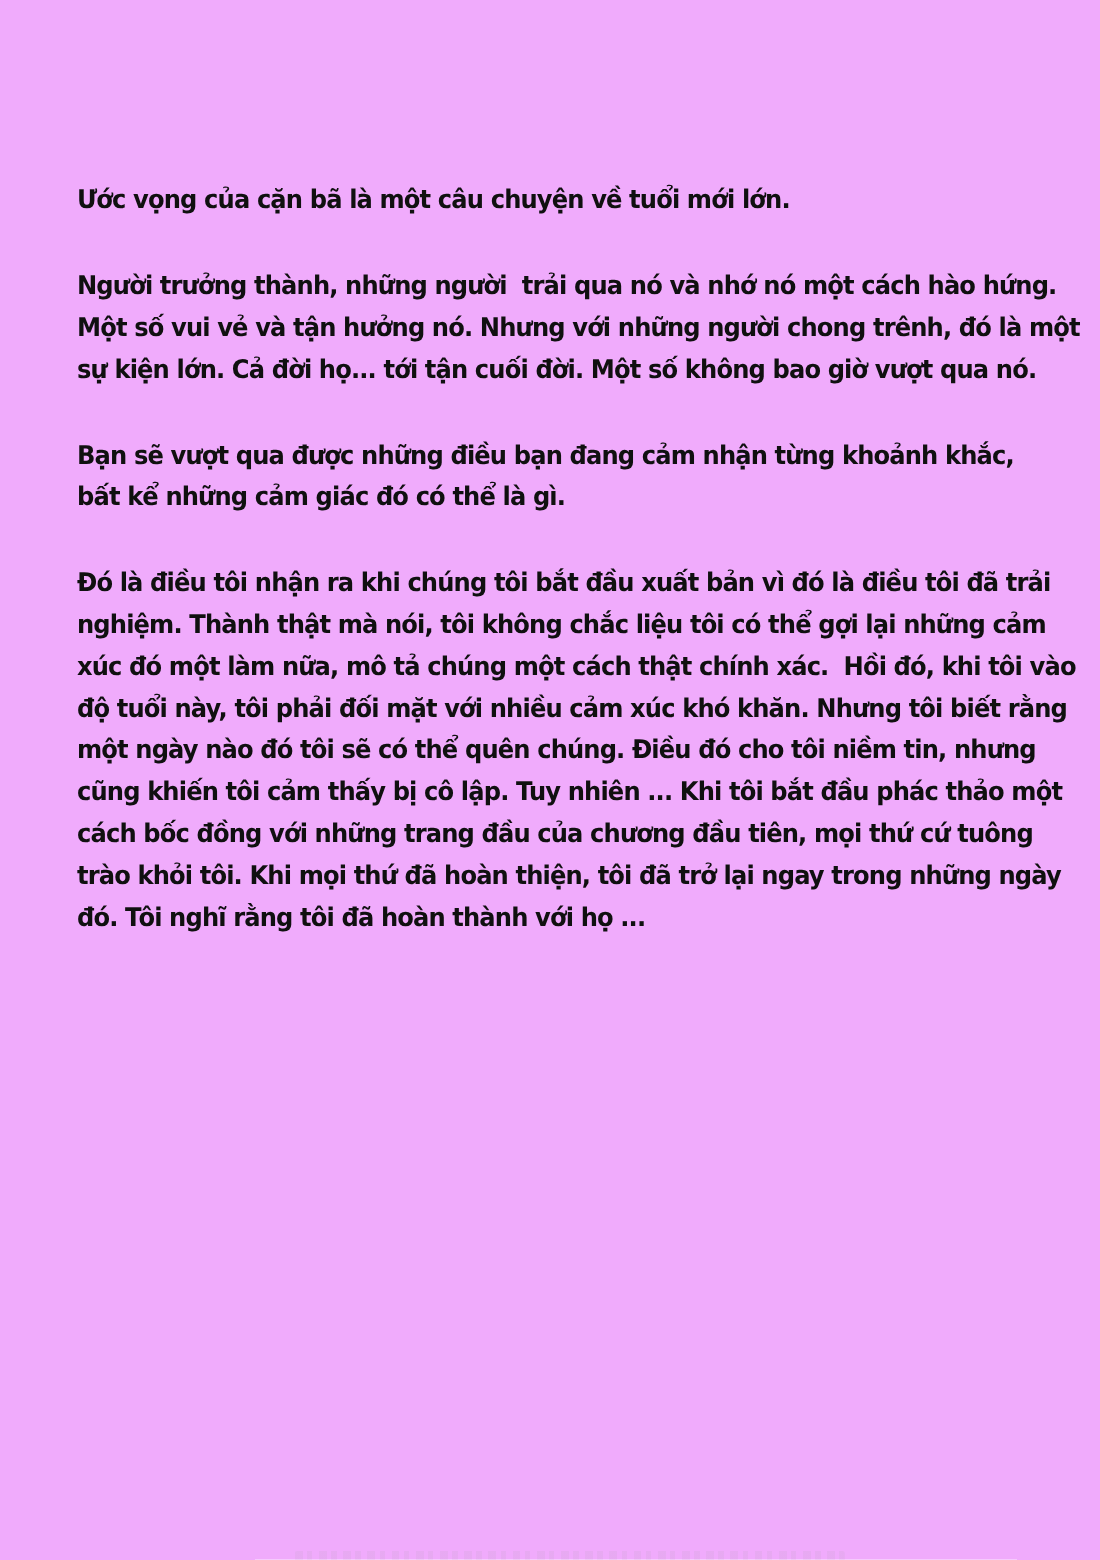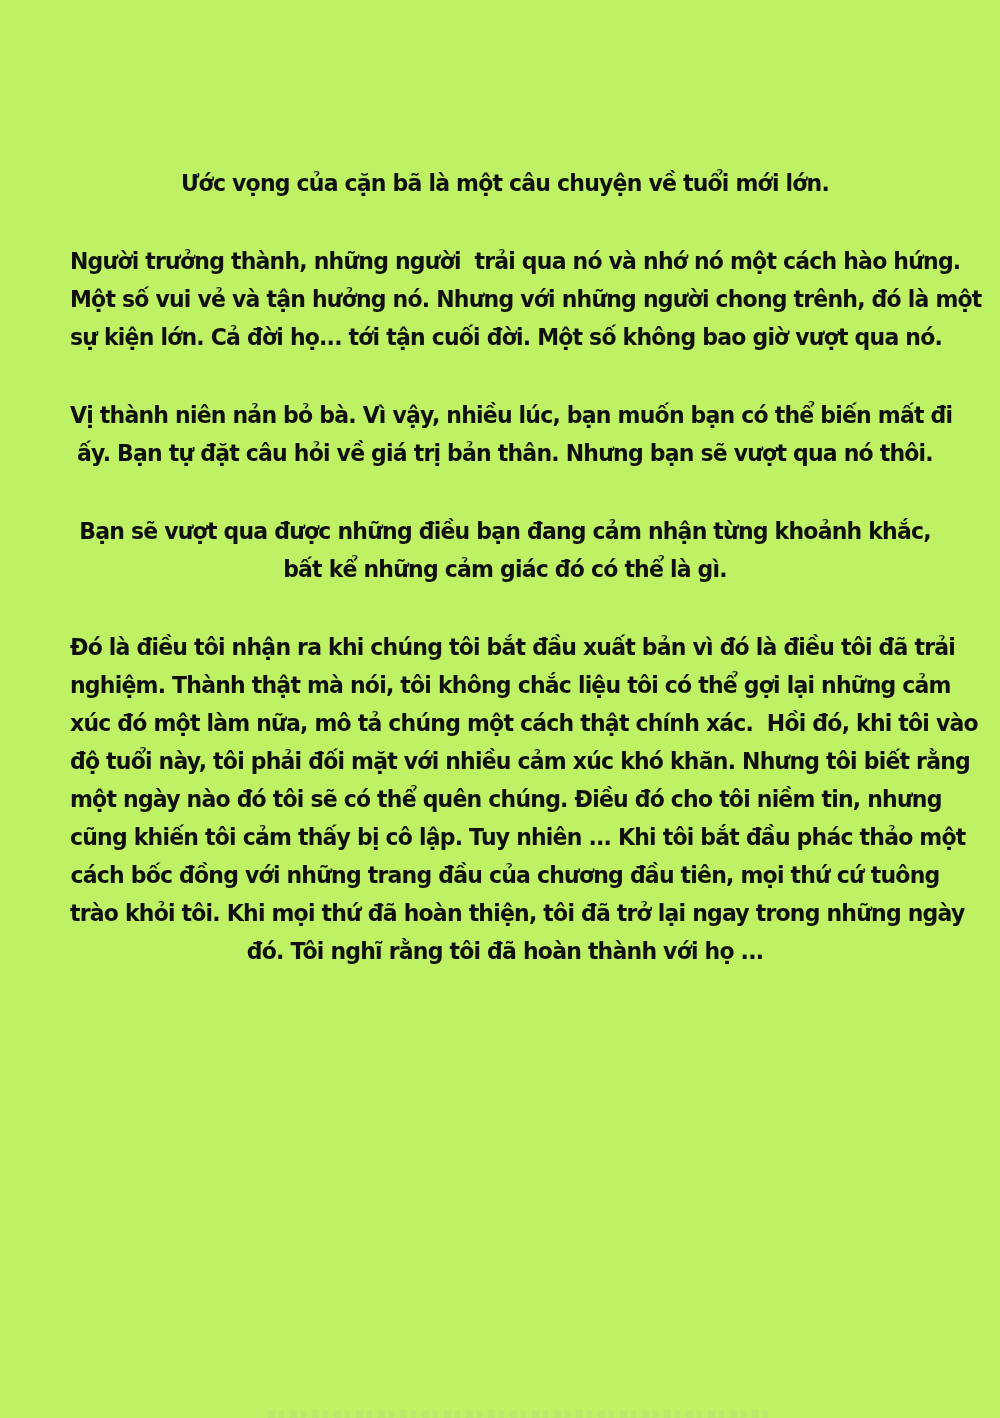--- a/index.html
+++ b/index.html
@@ -10,22 +10,21 @@
   body {
     width: 1000px;
     height: 1418px;
     position: relative;
     overflow: hidden;
     font-family: "DejaVu Sans", sans-serif;
   }
   .page {
     position: absolute;
     inset: 0;
-    background: #bef264;
-    text-align: center;
+    background: #f0abfc;
   }
   .text-block {
     position: absolute;
     top: 163px;
     left: 70px;
     right: 60px;
     color: #101010;
   }
   .para {
     margin: 0 0 40px 0;
@@ -68,24 +67,20 @@
     </div>
 
     <div class="para">
       <div class="line">Người trưởng thành, những người  trải qua nó và nhớ nó một cách hào hứng.</div>
       <div class="line">Một số vui vẻ và tận hưởng nó. Nhưng với những người chong trênh, đó là một</div>
       <div class="line">sự kiện lớn. Cả đời họ... tới tận cuối đời. Một số không bao giờ vượt qua nó.</div>
     </div>
 
 
 
-    <div class="para">
-      <div class="line">Vị thành niên nản bỏ bà. Vì vậy, nhiều lúc, bạn muốn bạn có thể biến mất đi</div>
-      <div class="line">ấy. Bạn tự đặt câu hỏi về giá trị bản thân. Nhưng bạn sẽ vượt qua nó thôi.</div>
-    </div>
 
     <div class="para">
       <div class="line">Bạn sẽ vượt qua được những điều bạn đang cảm nhận từng khoảnh khắc,</div>
       <div class="line">bất kể những cảm giác đó có thể là gì.</div>
     </div>
 
     <div class="para">
       <div class="line">Đó là điều tôi nhận ra khi chúng tôi bắt đầu xuất bản vì đó là điều tôi đã trải</div>
       <div class="line">nghiệm. Thành thật mà nói, tôi không chắc liệu tôi có thể gợi lại những cảm</div>
       <div class="line">xúc đó một làm nữa, mô tả chúng một cách thật chính xác.  Hồi đó, khi tôi vào</div>

